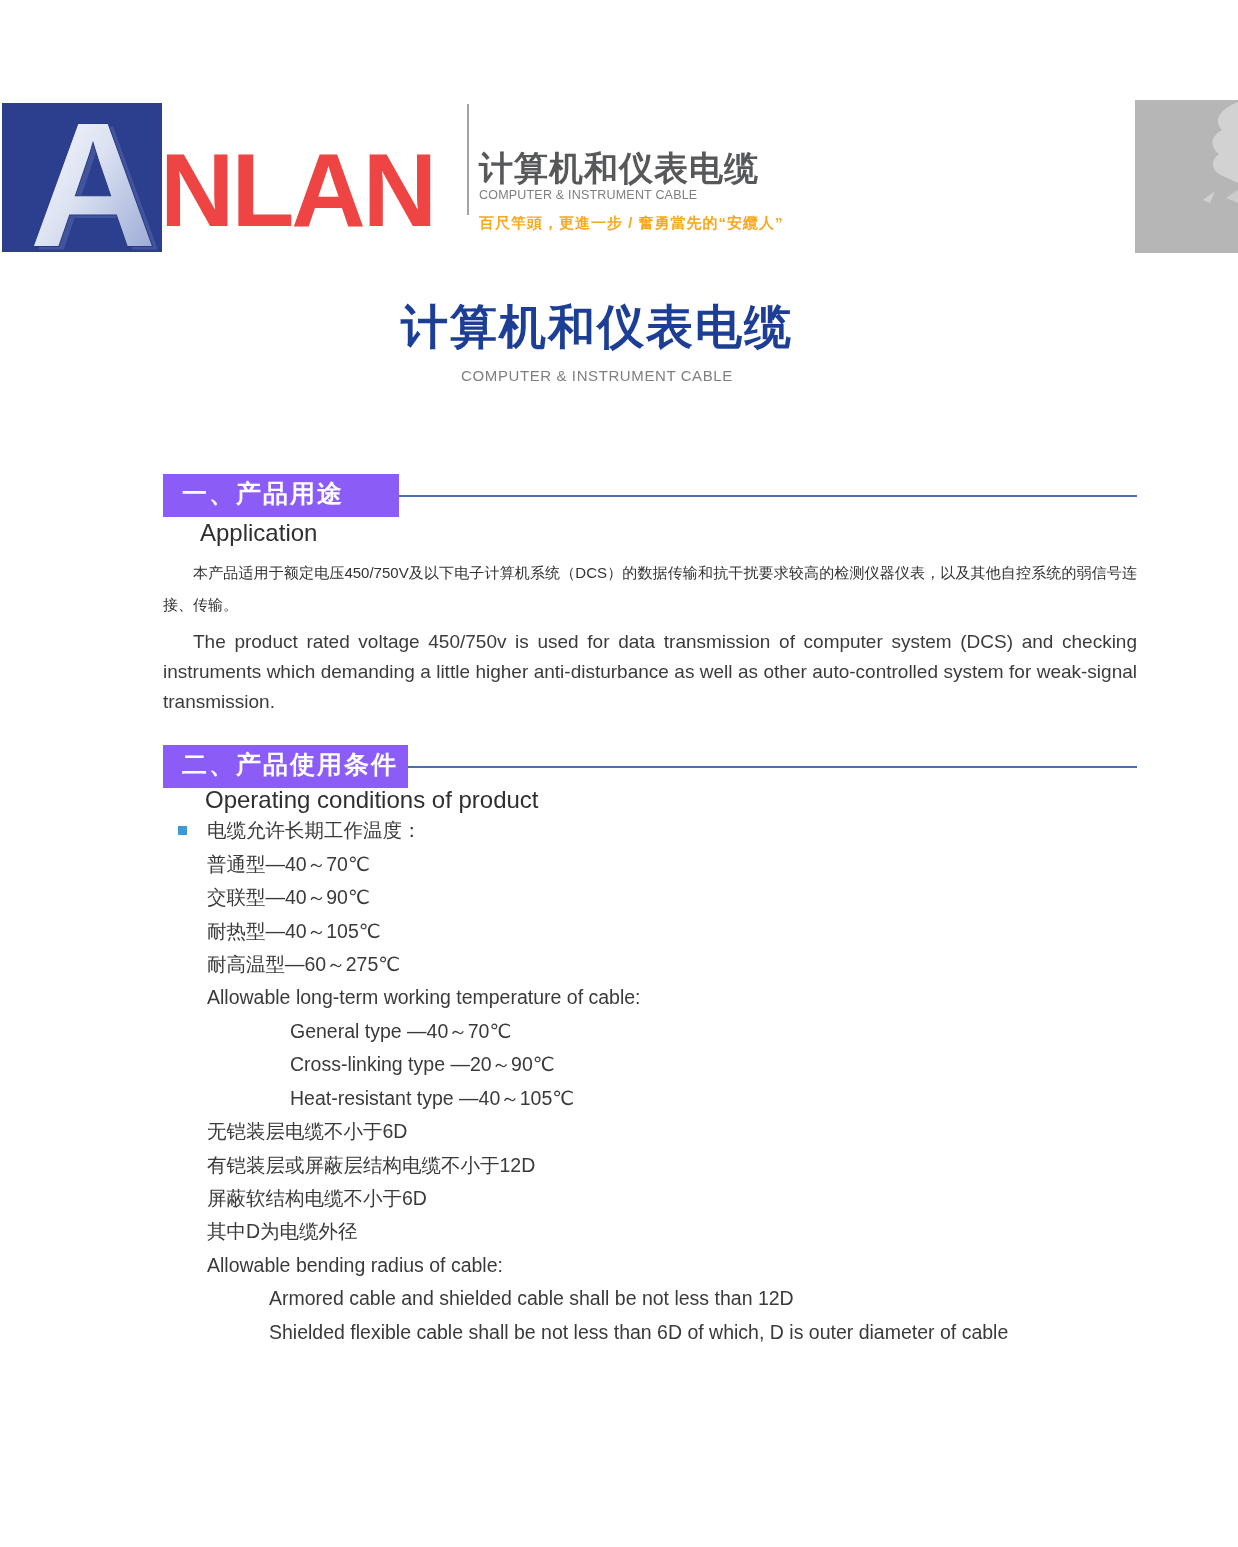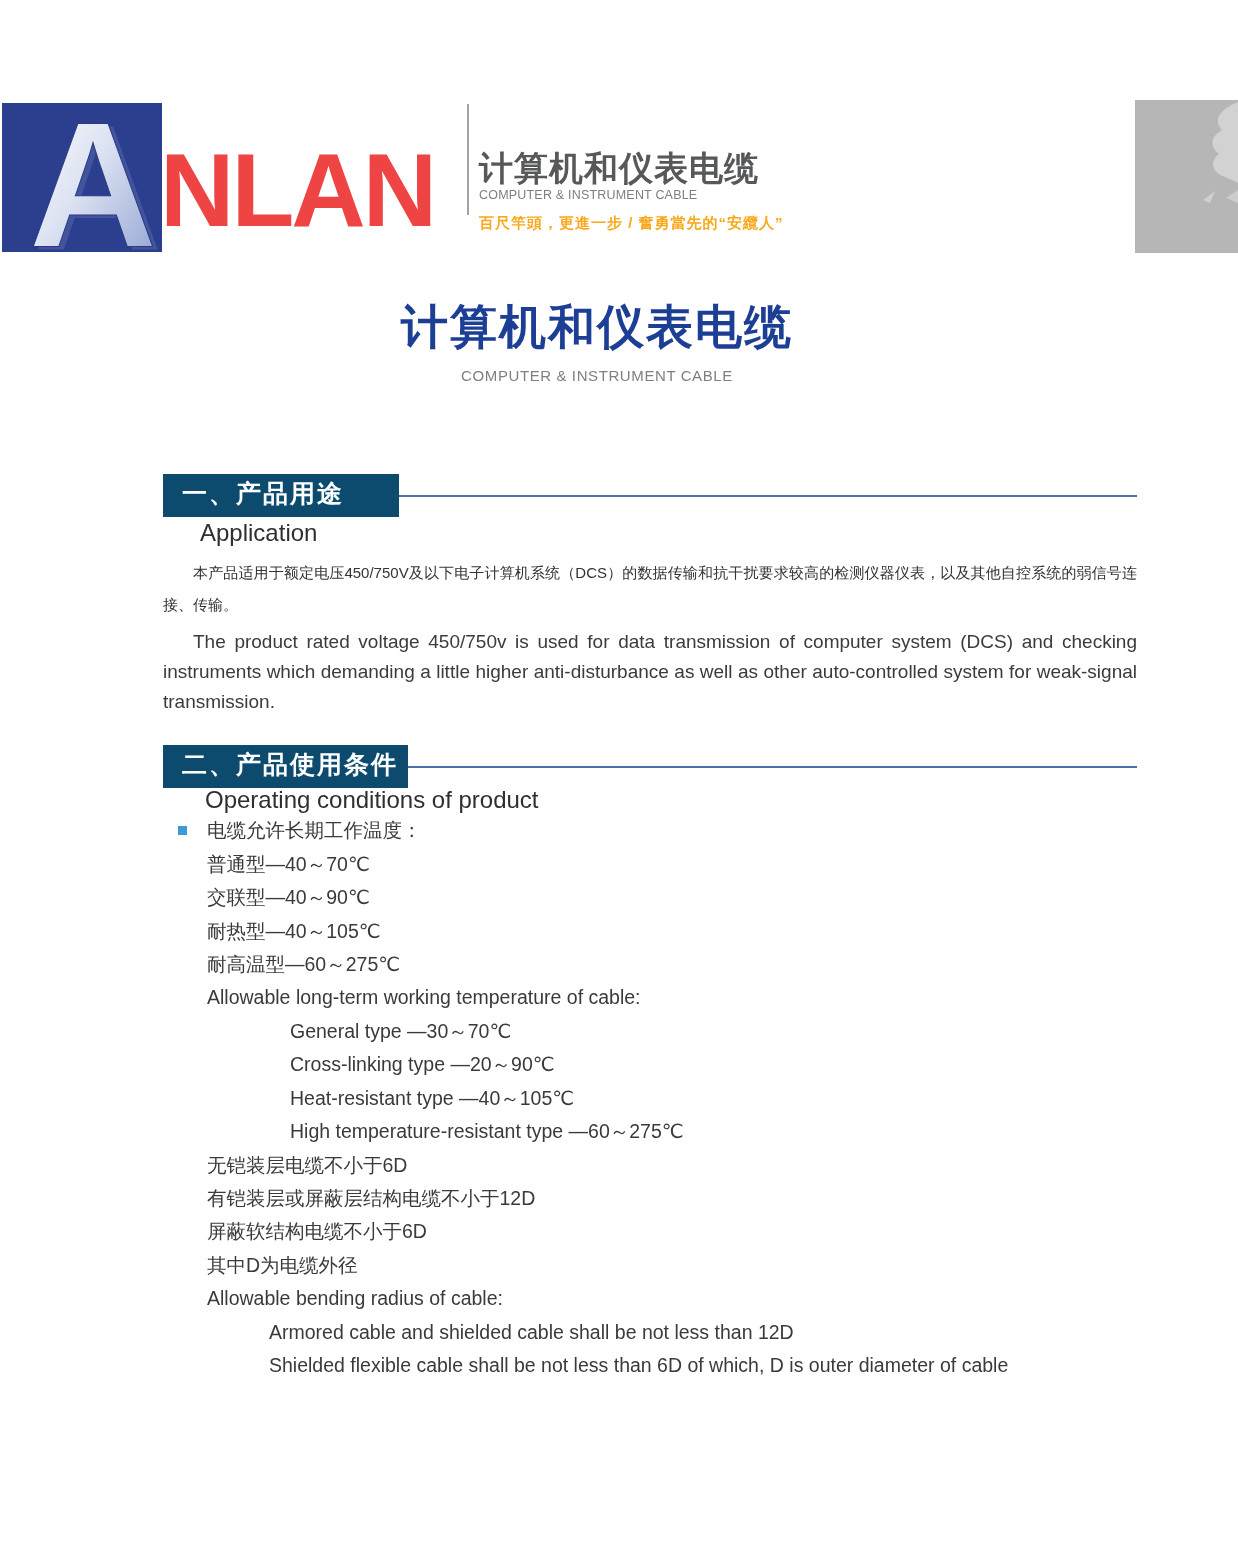--- a/index.html
+++ b/index.html
@@ -31,21 +31,21 @@
 
   
   .main-title-block { position:absolute; left:0; top:296px; width:1194px; text-align:center; }
   .main-title-zh { font-size:47px; font-weight:bold; color:#1d3e95; letter-spacing:2px; }
   .main-title-en { margin-top:8px; font-size:15px; color:#7f7f7f; letter-spacing:0.6px; }
 
   
   .sec-header { position:absolute; left:163px; width:974px; display:flex; align-items:center; }
   .sec-box {
     min-width:236px; padding:3px 10px 7px 19px;
-    background:#0c4a6e; color:#ffffff;
+    background:#8b5cf6; color:#ffffff;
     font-size:25px; font-weight:bold; letter-spacing:2px;
     flex:0 0 auto;
   }
   .sec-line { flex:1 1 auto; height:2px; background:#4a71ab; }
   .sec-sub { position:absolute; font-size:24px; color:#2f2f2f; }
 
   
   .para-zh {
     position:absolute; left:163px; top:557px; width:974px;
     font-size:15px; line-height:31.5px; color:#333333;
@@ -145,33 +145,29 @@
       <div class="li-row li-plain">
 
         <span class="li-text">耐高温型—60～275℃</span>
       </div>
       <div class="li-row li-plain">
 
         <span class="li-text">Allowable long-term working temperature of cable:</span>
       </div>
       <div class="li-row li-indent1">
 
-        <span class="li-text">General type —30～70℃</span>
+        <span class="li-text">General type —40～70℃</span>
       </div>
       <div class="li-row li-indent1">
 
         <span class="li-text">Cross-linking type —20～90℃</span>
       </div>
       <div class="li-row li-indent1">
 
         <span class="li-text">Heat-resistant type —40～105℃</span>
-      </div>
-      <div class="li-row li-indent1">
-
-        <span class="li-text">High temperature-resistant type —60～275℃</span>
       </div>
       <div class="li-row li-plain">
 
         <span class="li-text">无铠装层电缆不小于6D</span>
       </div>
       <div class="li-row li-plain">
 
         <span class="li-text">有铠装层或屏蔽层结构电缆不小于12D</span>
       </div>
       <div class="li-row li-plain">

